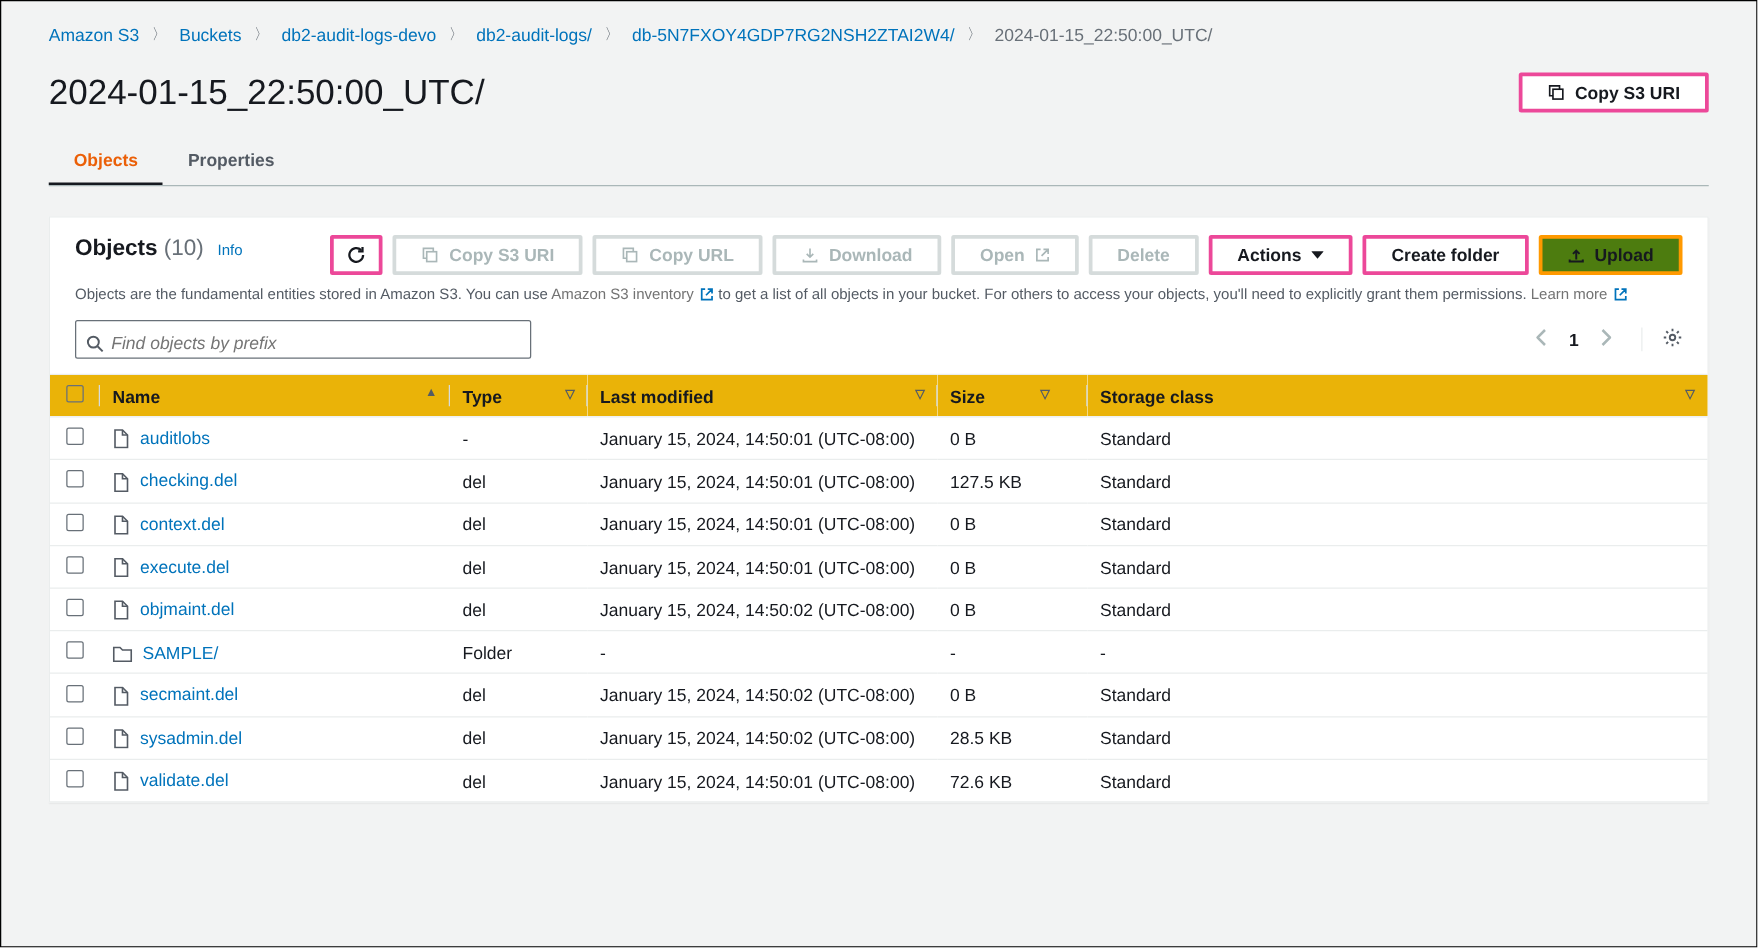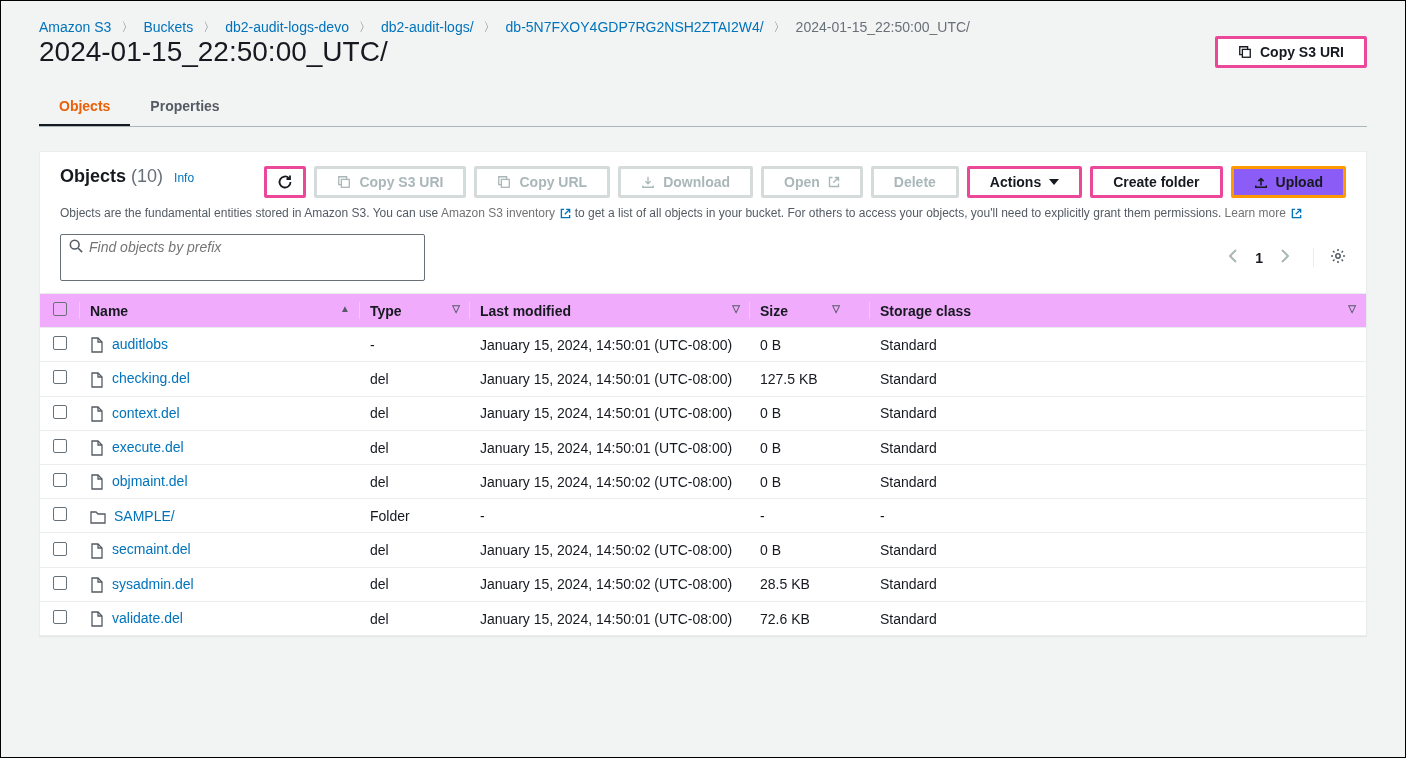--- a/index.html
+++ b/index.html
@@ -1,48 +1,48 @@
 <!DOCTYPE html>
 <html><head>
 <meta charset="utf-8">
 <style>
 * { box-sizing: border-box; margin: 0; padding: 0; }
 body { font-family: "Amazon Ember", "Helvetica Neue", Arial, sans-serif; background: #f2f3f3; color: #16191f; font-size: 14px; }
 .container { border: 1px solid #000; margin: 0; background: #f2f3f3; padding: 18px 38px 24px 38px; min-height: 758px; }
-.breadcrumb { display: flex; gap: 10px; margin-bottom: 0; flex-wrap: wrap; }
+.breadcrumb { display: flex; align-items: center; gap: 10px; margin-bottom: 22px; flex-wrap: wrap; }
 .breadcrumb a { color: #0073bb; text-decoration: none; }
 .breadcrumb .sep { color: #687078; }
 .breadcrumb .current { color: #687078; }
 .header-row { display: flex; justify-content: space-between; align-items: center; margin-bottom: 20px; }
 .page-title { font-size: 28px; font-weight: 400; }
 .btn { display: inline-flex; align-items: center; gap: 8px; border: 3px solid #ec4899; background: #fff; color: #16191f; padding: 6px 20px; font-size: 14px; font-weight: 700; border-radius: 2px; cursor: pointer; height: 32px; }
 .btn-disabled { border-color: #d5dbdb; color: #aab7b8; cursor: default; }
-.btn-primary { background: #8b5cf6; border-color: #ff9900; color: #16191f; }
+.btn-primary { background: #4d7c0f; border-color: #ff9900; color: #16191f; }
 .btn-icon-only { padding: 6px 10px; }
 .tabs { display: flex; border-bottom: 1px solid #aab7b8; margin-bottom: 24px; }
 .tab { padding: 10px 20px; font-weight: 700; color: #545b64; cursor: pointer; border-bottom: 2px solid transparent; }
 .tab.active { color: #eb5f07; border-bottom: 2px solid #16191f; }
 .panel { background: #fff; border: 1px solid #eaeded; box-shadow: 0 1px 1px rgba(0,0,0,0.05); }
 .panel-header { padding: 14px 20px 6px 20px; display: flex; justify-content: space-between; align-items: flex-start; flex-wrap: wrap; gap: 10px; }
 .panel-title { font-size: 18px; font-weight: 700; }
 .panel-title .count { color: #687078; font-weight: 400; }
 .info-link { color: #0073bb; font-size: 12px; font-weight: 400; margin-left: 6px; cursor: pointer; }
 .toolbar { display: flex; gap: 8px; align-items: center; flex-wrap: wrap; }
 .desc { padding: 0 20px 12px 20px; font-size: 12px; color: #545b64; line-height: 1.5; }
 .desc a { color: #737373; text-decoration: none; }
 .search-row { display: flex; justify-content: space-between; align-items: center; padding: 0 20px 12px 20px; gap: 12px; }
-.search-box { display: flex; align-items: flex-start; border: 1px solid #687078; border-radius: 2px; padding: 4px 8px; width: 365px; height: 47px; }
+.search-box { display: flex; align-items: flex-end; border: 1px solid #687078; border-radius: 2px; padding: 4px 8px; width: 365px; height: 31px; }
 .search-box input { border: none; outline: none; font-size: 14px; flex: 1; font-style: italic; color: #687078; }
 .search-box svg { margin-right: 6px; }
 .pagination { display: flex; align-items: center; gap: 16px; color: #687078; }
 .pagination .page-num { color: #16191f; font-weight: 700; }
 .pagination .nav-arrow { cursor: pointer; color: #aab7b8; }
 .pagination .gear { cursor: pointer; color: #545b64; margin-left: 8px; padding-left: 16px; border-left: 1px solid #eaeded; }
 table { width: 100%; border-collapse: collapse; }
-thead th { text-align: left; font-weight: 700; font-size: 14px; padding: 8px 10px; border-top: 1px solid #eaeded; border-bottom: 1px solid #eaeded; background: #f0abfc; position: relative; }
+thead th { text-align: left; font-weight: 700; font-size: 14px; padding: 8px 10px; border-top: 1px solid #eaeded; border-bottom: 1px solid #eaeded; background: #eab308; position: relative; }
 thead th .sort-icon { float: right; color: #545b64; font-size: 10px; }
 thead th:not(:last-child)::after { content: ''; position: absolute; right: 0; top: 25%; height: 50%; border-right: 1px solid #d5dbdb; }
 tbody td { padding: 8px 10px; border-bottom: 1px solid #eaeded; font-size: 14px; }
 tbody tr:last-child td { border-bottom: none; }
 .obj-name { color: #0073bb; text-decoration: none; }
 .file-icon { margin-right: 8px; color: #545b64; vertical-align: middle; }
 .checkbox { width: 14px; height: 14px; border: 1px solid #687078; border-radius: 2px; display: inline-block; cursor: pointer; }
 .col-check { width: 40px; text-align: center; }
 .col-name { width: 280px; }
 .col-type { width: 110px; }

